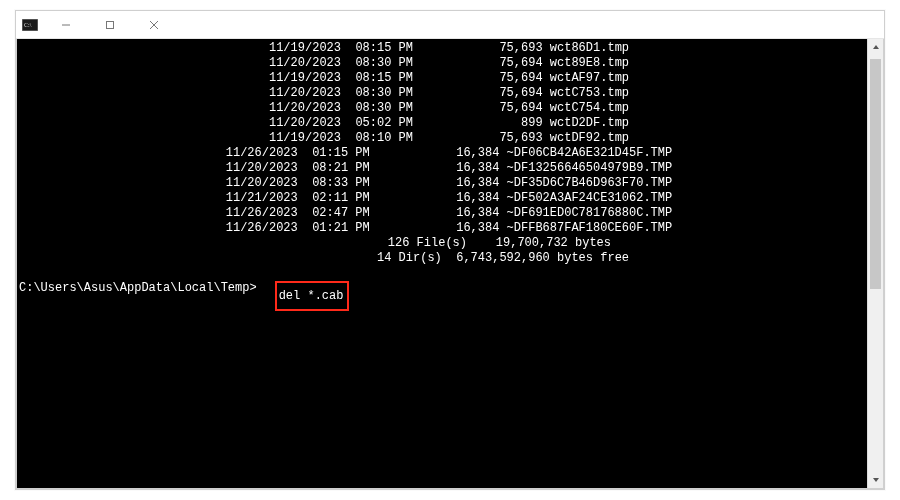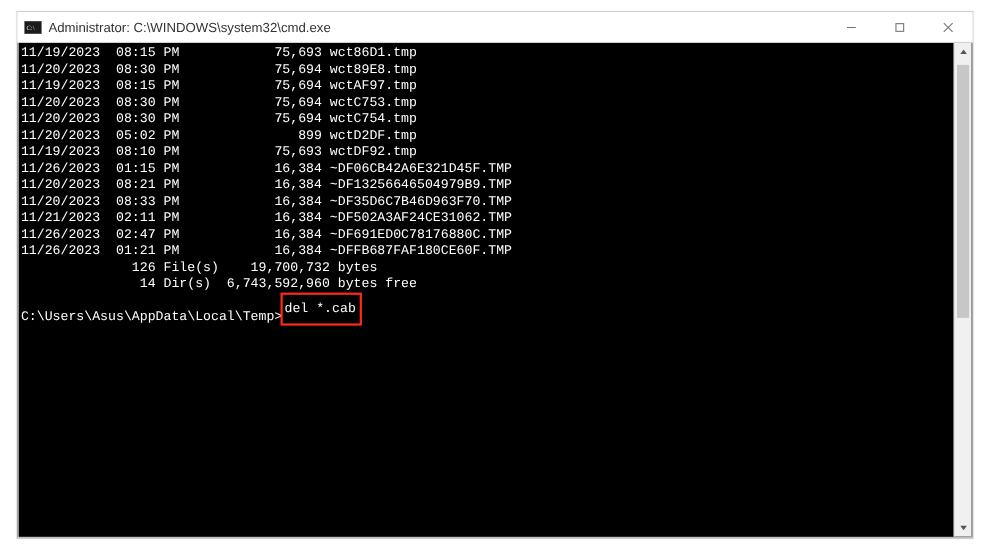--- a/index.html
+++ b/index.html
@@ -69,25 +69,26 @@
     position: relative;
     overflow: hidden;
     border: 1px solid #d0d0d0;
     border-top: none;
   }
   .terminal {
     padding: 2px 4px 4px 2px;
     white-space: pre;
     letter-spacing: 0;
   }
-  .row { height: 15px; }
+  .row { height: 15px; text-align: center; }
   .prompt-line {
     display: flex;
-    align-items: flex-end;
+    align-items: flex-start;
     height: 15px;
+    gap: 20px;
   }
   .cmd-box {
     border: 2px solid #ff2a1a;
     padding: 0 4px 0 2px;
     margin-left: -2px;
     display: inline-flex;
     align-items: center;
     height: 30px;
   }
   .scrollbar {
@@ -125,21 +126,20 @@
 
 <div class="window">
 
   <div class="titlebar">
     <span class="titlebar-icon">
       <svg width="16" height="12" viewBox="0 0 16 12">
         <rect x="0" y="0" width="16" height="12" fill="#1b1b1b" stroke="#888" stroke-width="1"></rect>
         <text x="2" y="8" font-size="6" fill="#ddd" font-family="Consolas">C:\</text>
       </svg>
     </span>
-    <span class="titlebar-title">Administrator: C:\WINDOWS\system32\cmd.exe</span>
     <div class="window-controls">
       <div class="win-btn">
         <svg width="10" height="10" viewBox="0 0 10 10">
             <line x1="1" y1="5" x2="9" y2="5" stroke="#777" stroke-width="1"></line>
           </svg>
       </div>
       <div class="win-btn">
         <svg width="10" height="10" viewBox="0 0 10 10">
             <rect x="1.5" y="1.5" width="7" height="7" fill="none" stroke="#777" stroke-width="1"></rect>
           </svg>

